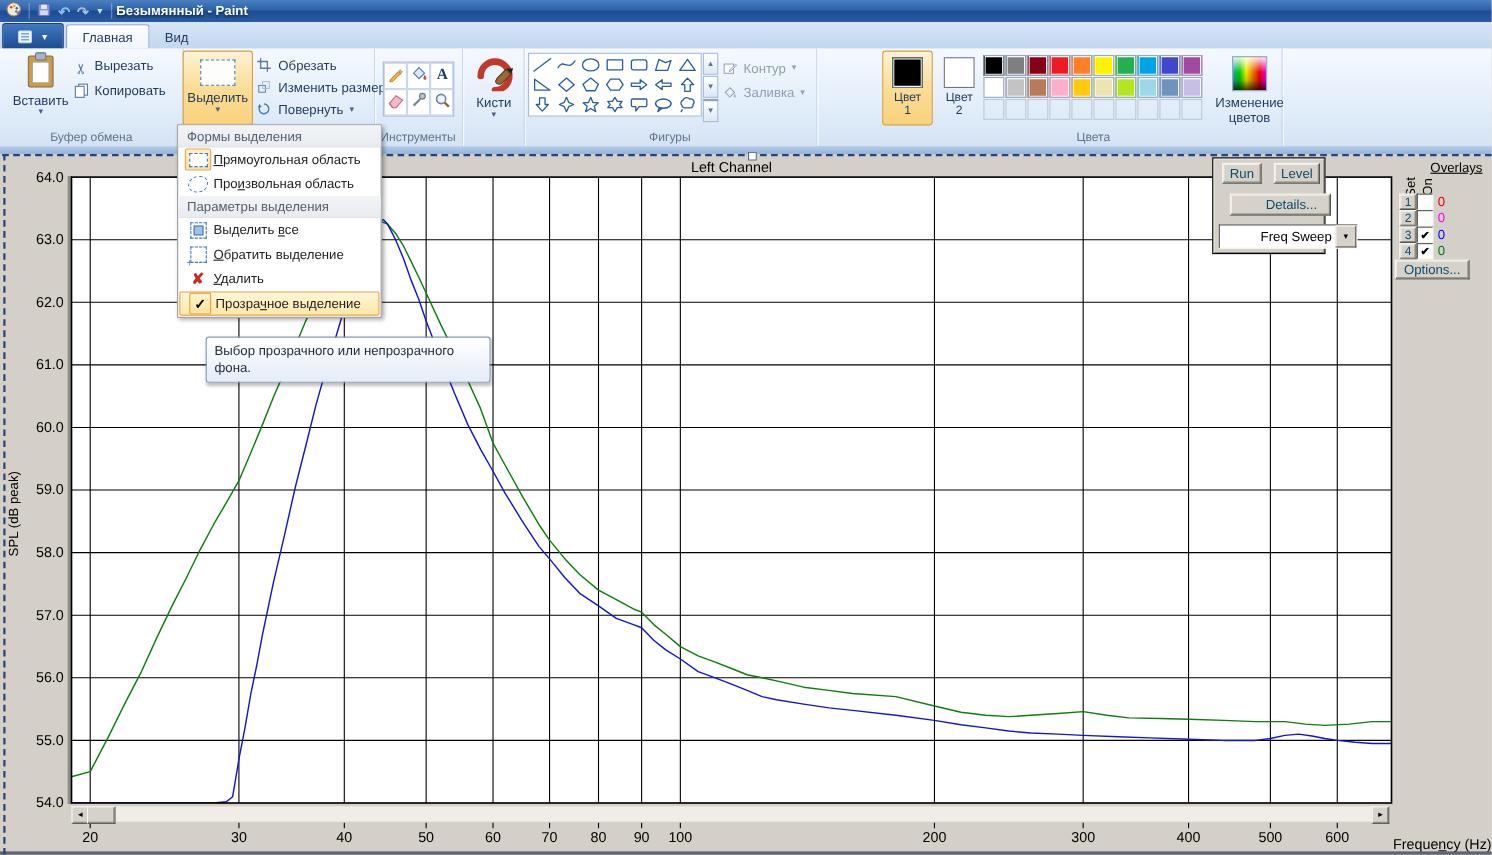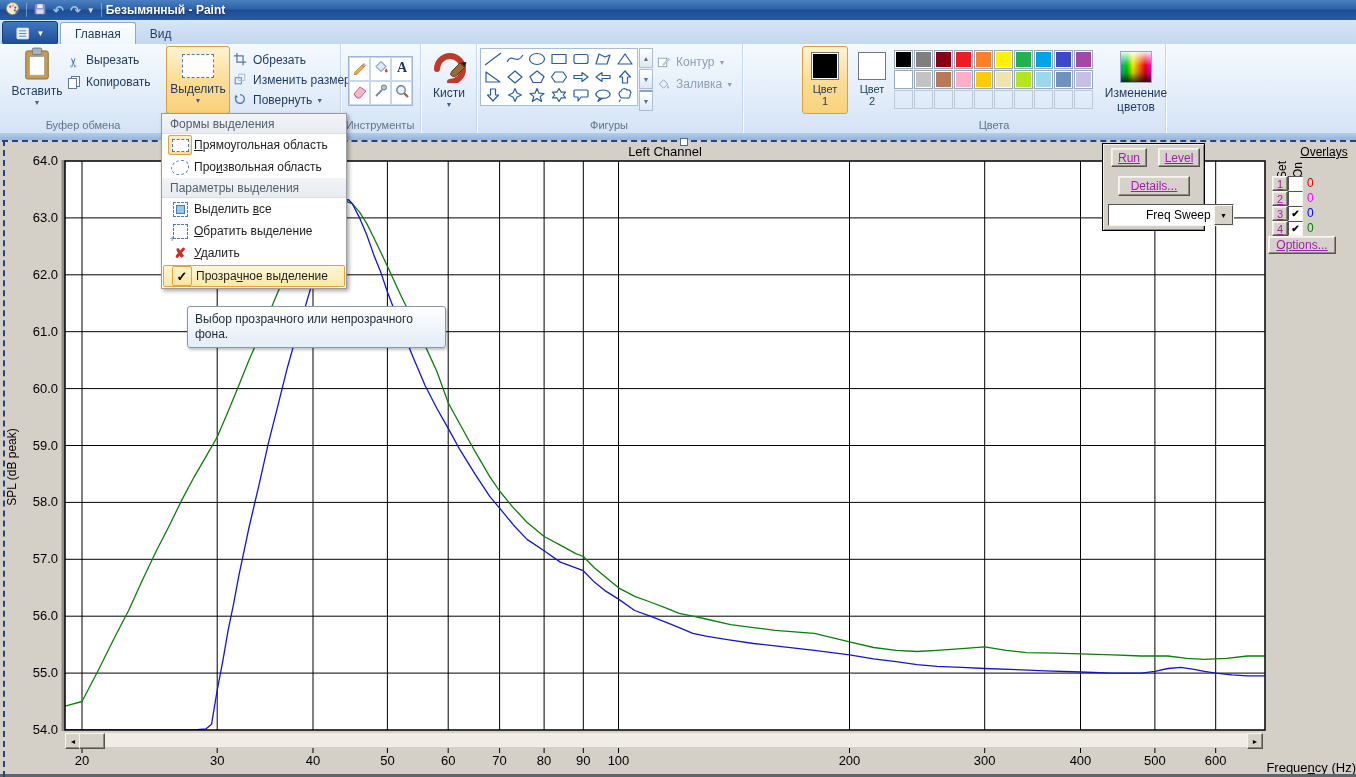--- a/index.html
+++ b/index.html
@@ -69,21 +69,21 @@
     transform:rotate(-90deg);}
   .xlabel{position:absolute;left:16px;top:620px;width:1340px;text-align:right;font-size:13px;color:#000;}
   .bottom-strip{position:absolute;left:0;bottom:0;width:1356px;height:3px;background:#5a6672;}
   
   .sel-top{position:absolute;left:2px;top:0;width:1354px;height:0;border-top:2px dashed #26437c;z-index:30;}
   .sel-left{position:absolute;left:3px;top:0;height:637px;width:0;border-left:2px dashed #26437c;z-index:30;}
   .sel-handle{position:absolute;width:6px;height:6px;background:#fff;border:1px solid #5a6c85;z-index:31;}
   
   .btn95{position:absolute;background:#d6d2c9;border:1px solid;border-color:#f7f5f0 #55554d #55554d #f7f5f0;
     box-shadow:inset -1px -1px 0 #8a8a80,inset 1px 1px 0 #efede6;
-    font-size:12px;color:#a21caf;display:flex;align-items:center;justify-content:center;text-decoration:underline;}
+    font-size:12px;color:#0c4a6e;display:flex;align-items:center;justify-content:center;}
   .panel95{position:absolute;background:#d4d0c8;border:1px solid #000;
     box-shadow:inset 1px 1px 0 #f0eee8,inset -1px -1px 0 #8a8a80;z-index:5;}
   .combo{position:absolute;background:#fff;border:1px solid;border-color:#55554d #f7f5f0 #f7f5f0 #55554d;
     font-size:12px;color:#000;display:flex;align-items:center;padding-left:33px;}
   .combo .txt{flex:1;padding-left:4px;}
   .combo .dbtn{width:17px;align-self:stretch;background:#d6d2c9;border:1px solid;
     border-color:#f7f5f0 #55554d #55554d #f7f5f0;font-size:7px;display:flex;align-items:center;justify-content:center;}
   .overlays{position:absolute;left:1266px;top:5px;width:90px;height:115px;font-size:12px;color:#000;z-index:5;}
   .ov-title{position:absolute;left:26px;top:0;width:64px;text-align:center;text-decoration:underline;}
   .vlabel{position:absolute;width:30px;text-align:center;transform:rotate(-90deg);font-size:12px;}
@@ -600,21 +600,21 @@
 
   <div class="hscroll">
     <div class="sb-btn" style="left:0;">◄</div>
     <div class="sb-thumb"></div>
     <div class="sb-btn" style="right:0;">►</div>
   </div>
 
   <div class="panel95" style="left:1102px;top:3px;width:101px;height:86px;">
     <div class="btn95" style="left:8px;top:4px;width:34px;height:17px;">Run</div>
     <div class="btn95" style="left:55px;top:4px;width:40px;height:17px;">Level</div>
-    <div class="btn95" style="left:15px;top:32px;width:70px;height:18px;">Details...</div>
+    <div class="btn95" style="left:15px;top:32px;width:70px;height:18px;padding-left:20px;">Details...</div>
     <div class="combo" style="left:5px;top:60px;width:91px;height:20px;">
       <span class="txt">Freq Sweep</span>
       <span class="dbtn">▼</span>
     </div>
   </div>
 
   <div class="overlays">
     <div class="ov-title">Overlays</div>
     <div class="vlabel" style="left:1px;top:18px;">Set</div>
     <div class="vlabel" style="left:17px;top:18px;">On</div>

